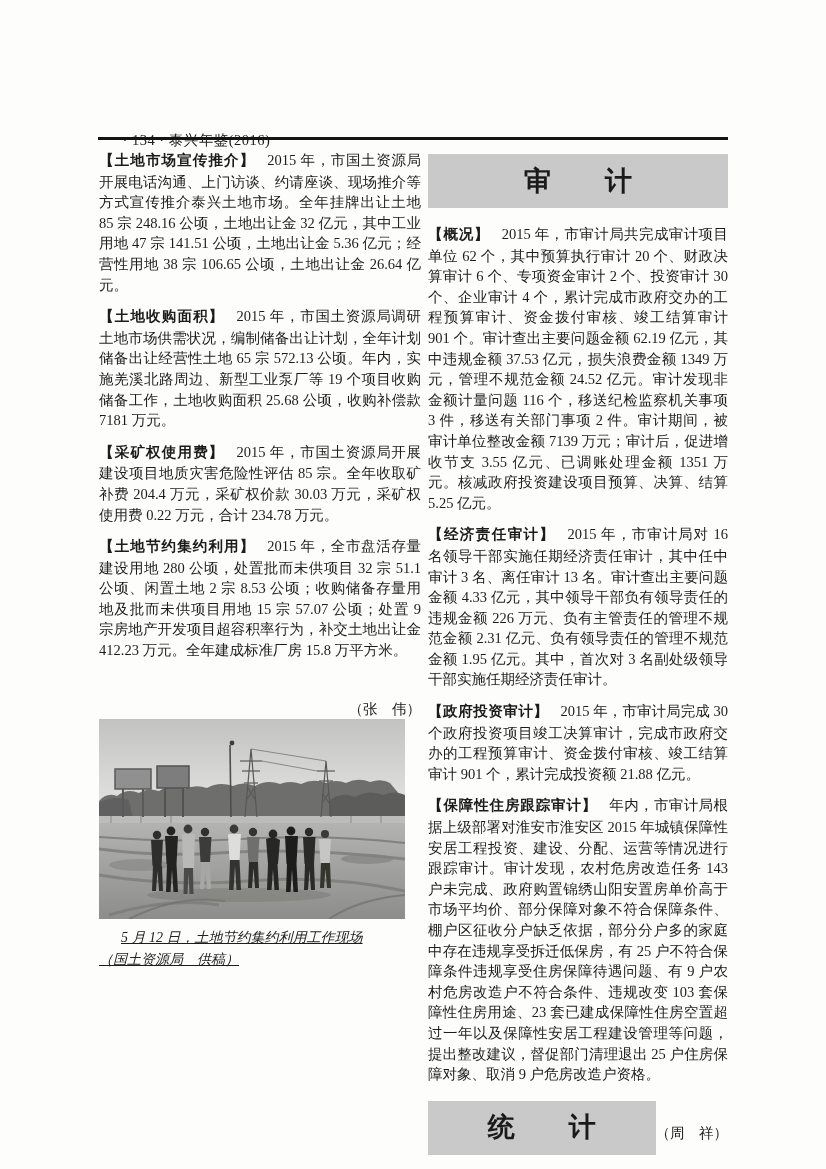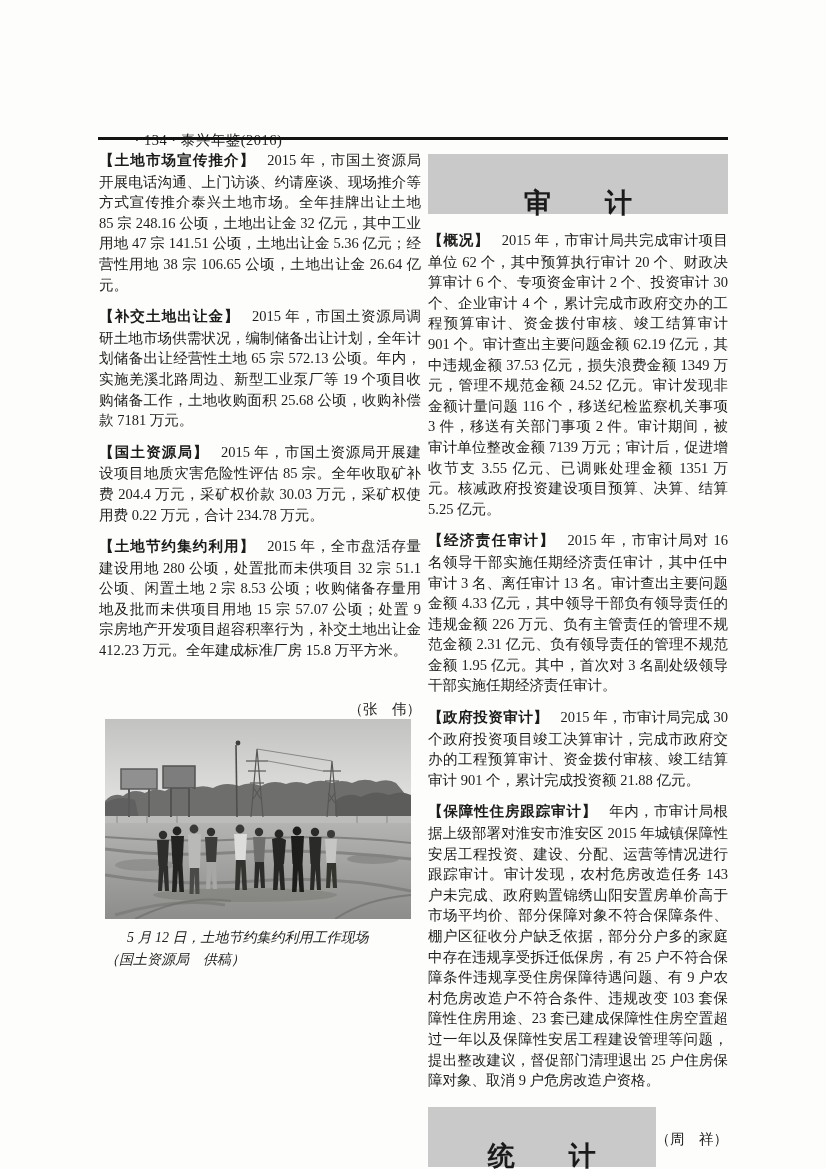--- a/index.html
+++ b/index.html
@@ -3,44 +3,44 @@
 <meta charset="utf-8">
 <style>
   html,body{margin:0;padding:0;}
   body{
     width:826px;height:1169px;background:#fdfdfb;position:relative;
     font-family:"Liberation Serif","DejaVu Serif",serif;color:#1c1c1c;
     overflow:hidden;
   }
   .page{position:absolute;inset:0;}
   .page-header{
-    position:absolute;left:118px;top:114px;width:620px;
+    position:absolute;left:106px;top:114px;width:620px;
     font-size:14.5px;letter-spacing:.5px;white-space:pre;
   }
   .header-rule{
     position:absolute;left:98px;top:137px;width:630px;height:3px;background:#141414;
   }
   .col{position:absolute;top:150px;font-size:14.5px;line-height:20.6px;
     text-align:justify;}
   .col-left{left:99px;width:322px;}
   .col-right{left:428px;width:300px;}
   p.entry{margin:0 0 11px 0;}
   .entry-title{
     font-family:Liberation Mono, monospace;
     font-weight:bold;margin-right:12px;letter-spacing:.5px;
   }
   .attribution{float:right;white-space:pre;margin-top:38px;}
   .section-box{
-    background:#c9c9c9;height:60px;margin:4px 0 16px 0;
-    display:flex;align-items:flex-end;justify-content:center;
+    background:#c9c9c9;height:54px;margin:4px 0 16px 0;
+    display:flex;align-items:center;justify-content:center;
     font-family:"Liberation Sans","DejaVu Sans",sans-serif;
     font-weight:bold;font-size:27px;color:#1a1a1a;white-space:pre;
   }
   .section-box.second{margin-top:16px;margin-bottom:20px;}
-  figure{margin:12px 0 0 6px;padding:0;}
+  figure{margin:12px 0 0 0;padding:0;text-decoration:underline;}
   .photo-frame{width:306px;height:200px;display:block;}
   figcaption{margin-top:8px;font-size:14px;line-height:22px;
     font-style:italic;color:#222;}
   .caption-line{padding-left:22px;text-align:left;}
   .caption-credit{text-align:left;padding-right:22px;}
 </style>
 </head>
 <body>
 
 <div class="page">
@@ -48,23 +48,23 @@
   <div class="page-header">
     <span>· 134 · 泰兴年鉴(2016)</span>
   </div>
   <div class="header-rule"></div>
 
   <div class="col col-left">
 
     <p class="entry"><span class="entry-title">【土地市场宣传推介】</span><span class="entry-body">2015 年，市国土资源局开展电话沟通、上门访谈、约请座谈、现场推介等方式宣传推介泰兴土地市场。全年挂牌出让土地 85 宗 248.16 公顷，土地出让金 32 亿元，其中工业用地 47 宗 141.51 公顷，土地出让金 5.36 亿元；经营性用地 38 宗 106.65 公顷，土地出让金 26.64 亿元。</span></p>
 
 
-    <p class="entry"><span class="entry-title">【补交土地出让金】</span><span class="entry-body">2015 年，市国土资源局调研土地市场供需状况，编制储备出让计划，全年计划储备出让经营性土地 65 宗 572.13 公顷。年内，实施羌溪北路周边、新型工业泵厂等 19 个项目收购储备工作，土地收购面积 25.68 公顷，收购补偿款 7181 万元。</span></p>
-
-    <p class="entry"><span class="entry-title">【国土资源局】</span><span class="entry-body">2015 年，市国土资源局开展建设项目地质灾害危险性评估 85 宗。全年收取矿补费 204.4 万元，采矿权价款 30.03 万元，采矿权使用费 0.22 万元，合计 234.78 万元。</span></p>
+    <p class="entry"><span class="entry-title">【土地收购面积】</span><span class="entry-body">2015 年，市国土资源局调研土地市场供需状况，编制储备出让计划，全年计划储备出让经营性土地 65 宗 572.13 公顷。年内，实施羌溪北路周边、新型工业泵厂等 19 个项目收购储备工作，土地收购面积 25.68 公顷，收购补偿款 7181 万元。</span></p>
+
+    <p class="entry"><span class="entry-title">【采矿权使用费】</span><span class="entry-body">2015 年，市国土资源局开展建设项目地质灾害危险性评估 85 宗。全年收取矿补费 204.4 万元，采矿权价款 30.03 万元，采矿权使用费 0.22 万元，合计 234.78 万元。</span></p>
 
     <p class="entry"><span class="entry-title">【土地节约集约利用】</span><span class="entry-body">2015 年，全市盘活存量建设用地 280 公顷，处置批而未供项目 32 宗 51.1 公顷、闲置土地 2 宗 8.53 公顷；收购储备存量用地及批而未供项目用地 15 宗 57.07 公顷；处置 9 宗房地产开发项目超容积率行为，补交土地出让金 412.23 万元。全年建成标准厂房 15.8 万平方米。</span><span class="attribution">（张　伟）</span></p>
 
     <figure>
       <svg class="photo-frame" viewBox="0 0 306 200" xmlns="http://www.w3.org/2000/svg" role="img">
         <defs>
           <linearGradient id="sky" x1="0" y1="0" x2="0" y2="1">
             <stop offset="0" stop-color="#c2c2c0"></stop>
             <stop offset="1" stop-color="#e8e8e6"></stop>
           </linearGradient>

